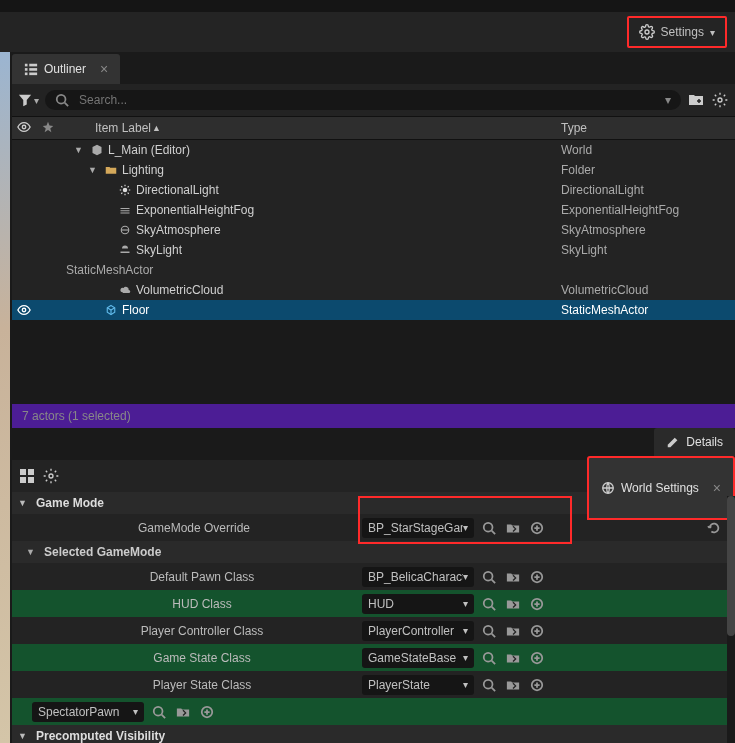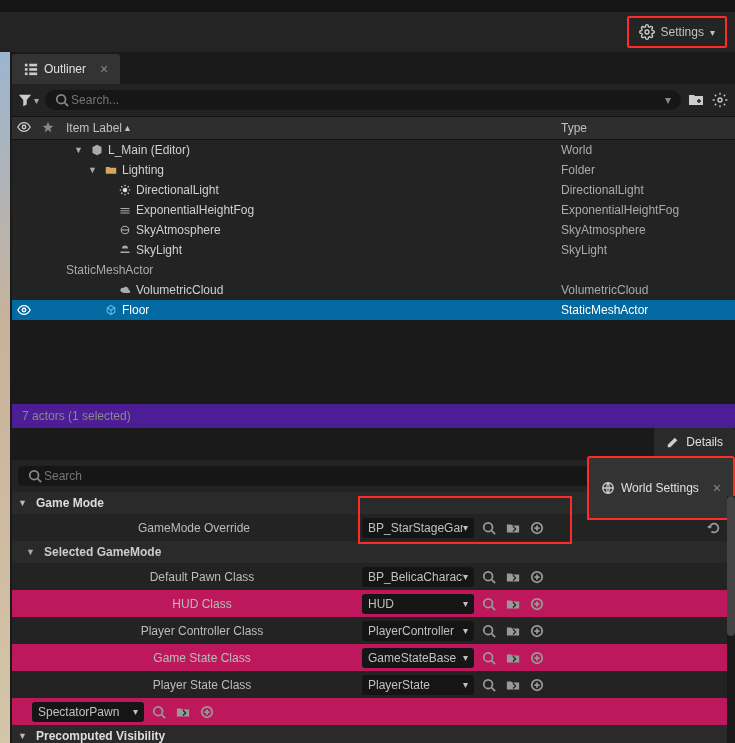--- a/index.html
+++ b/index.html
@@ -16,35 +16,35 @@
 .panel-area { position: absolute; left: 12px; top: 52px; right: 0; bottom: 0; display: flex; flex-direction: column; }
 
 .tab-row { height: 32px; display: flex; align-items: flex-end; background: #1a1a1a; }
 .tab { display: flex; align-items: center; gap: 6px; padding: 7px 12px; background: #333333; color: #e0e0e0; border-radius: 3px 3px 0 0; }
 .tab.world-settings-highlight { border: 2px solid #ff2a2a; padding: 22px 12px; }
 .tab-close { color: #888; font-size: 14px; cursor: pointer; margin-left: 8px; }
 .tab svg { width: 14px; height: 14px; }
 
 .search-row { height: 32px; display: flex; align-items: center; background: #232323; padding: 4px 6px; gap: 6px; }
 .filter-btn { display: flex; align-items: center; gap: 2px; color: #aaa; cursor: pointer; }
-.search-box { flex: 1; display: flex; align-items: flex-end; background: #161616; border-radius: 12px; padding: 3px 10px; gap: 2px; }
+.search-box { flex: 1; display: flex; align-items: flex-end; background: #161616; border-radius: 12px; padding: 3px 10px; gap: 10px; }
 .search-box input { flex: 1; background: transparent; border: none; outline: none; color: #aaa; }
 .dd-arrow { color: #888; }
 .icon-btn { width: 18px; height: 18px; display: flex; align-items: center; justify-content: center; cursor: pointer; color: #aaa; }
 
 .header-row { height: 24px; display: flex; align-items: center; background: #2e2e2e; border-top: 1px solid #111; border-bottom: 1px solid #111; }
 .hdr-vis { width: 24px; text-align: center; }
 .hdr-pin { width: 24px; text-align: center; }
-.hdr-label { flex: 1; padding-left: 6px; display: flex; align-items: center; gap: 1px; }
+.hdr-label { flex: 1; padding-left: 6px; display: flex; align-items: center; gap: 1px; margin-left: 29px; }
 .hdr-type { width: 180px; padding-left: 6px; }
 .sort-arrow { font-size: 9px; }
 
 .tree { background: #232323; }
 .tree-row { height: 20px; display: flex; align-items: center; }
-.tree-row.selected { background: #0369a1; }
+.tree-row.selected { background: #0c4a6e; }
 .col-vis { width: 24px; display: flex; align-items: center; justify-content: center; }
 .col-pin { width: 24px; }
 .col-label { flex: 1; display: flex; align-items: center; gap: 4px; }
 .col-type { width: 180px; padding-left: 6px; color: #aaa; }
 .indent { display: inline-block; }
 .expander { width: 12px; color: #aaa; font-size: 9px; cursor: pointer; }
 .row-icon { width: 14px; height: 14px; display: flex; align-items: center; justify-content: center; color: #aaa; }
 .row-label { color: #d0d0d0; }
 .tree-row.selected .row-label, .tree-row.selected .col-type { color: #fff; }
 
@@ -53,21 +53,21 @@
 
 .details-body { flex: 1; background: #232323; overflow-y: auto; }
 .details-search-row { height: 32px; display: flex; align-items: center; padding: 4px 6px; gap: 6px; background: #232323; }
 .details-search-row .search-box { border-radius: 4px; }
 
 .cat-row { height: 22px; display: flex; align-items: center; gap: 6px; padding: 0 6px; background: #2a2a2a; color: #ddd; font-weight: bold; cursor: pointer; }
 .cat-row .expander { color: #bbb; }
 .sub-cat-row { height: 22px; display: flex; align-items: center; gap: 6px; padding: 0 6px 0 14px; background: #2a2a2a; color: #ccc; font-weight: bold; cursor: pointer; }
 
 .prop-row { height: 27px; display: flex; align-items: center; padding: 0 6px; text-align: center; }
-.prop-row.alt { background: #be185d; }
+.prop-row.alt { background: #14532d; }
 .prop-label { width: 330px; padding-left: 22px; color: #bbb; }
 .prop-label.sub { padding-left: 38px; }
 .prop-value-cell { flex: 1; display: flex; align-items: center; gap: 6px; padding-left: 14px; }
 .prop-reset { width: 30px; display: flex; justify-content: center; }
 .prop-dd { width: 112px; height: 20px; background: #151515; border-radius: 3px; display: flex; align-items: center; padding: 0 6px; justify-content: space-between; cursor: pointer; overflow: hidden; }
 .prop-dd span:first-child { overflow: hidden; white-space: nowrap; text-overflow: clip; }
 .mini-btn { width: 18px; height: 18px; display: flex; align-items: center; justify-content: center; cursor: pointer; color: #999; }
 .mini-btn svg { width: 14px; height: 14px; }
 
 .gamemode-highlight { position: absolute; border: 2px solid #ff2a2a; pointer-events: none; }
@@ -311,27 +311,20 @@
       <svg width="14" height="14" viewBox="0 0 16 16" fill="none" stroke="#ccc" stroke-width="1.5">
           <circle cx="8" cy="8" r="6"></circle>
           <path d="M2 8h12M8 2c2 2 2 10 0 12M8 2c-2 2-2 10 0 12"></path>
         </svg>
       <span>World Settings</span>
       <span class="tab-close">×</span>
     </div>
   </div>
 
   <div class="details-search-row">
-    <div class="search-box">
-      <svg width="14" height="14" viewBox="0 0 16 16" fill="none" stroke="#888" stroke-width="2">
-          <circle cx="7" cy="7" r="5"></circle>
-          <path d="M11 11l4 4"></path>
-        </svg>
-      <input placeholder="Search" style="">
-    </div>
     <div class="icon-btn">
       <svg width="16" height="16" viewBox="0 0 16 16" fill="#ccc">
           <rect x="1" y="1" width="6" height="6"></rect>
           <rect x="9" y="1" width="6" height="6"></rect>
           <rect x="1" y="9" width="6" height="6"></rect>
           <rect x="9" y="9" width="6" height="6"></rect>
         </svg>
     </div>
     <div class="icon-btn">
       <svg width="16" height="16" viewBox="0 0 24 24" fill="none" stroke="#ccc" stroke-width="2">

